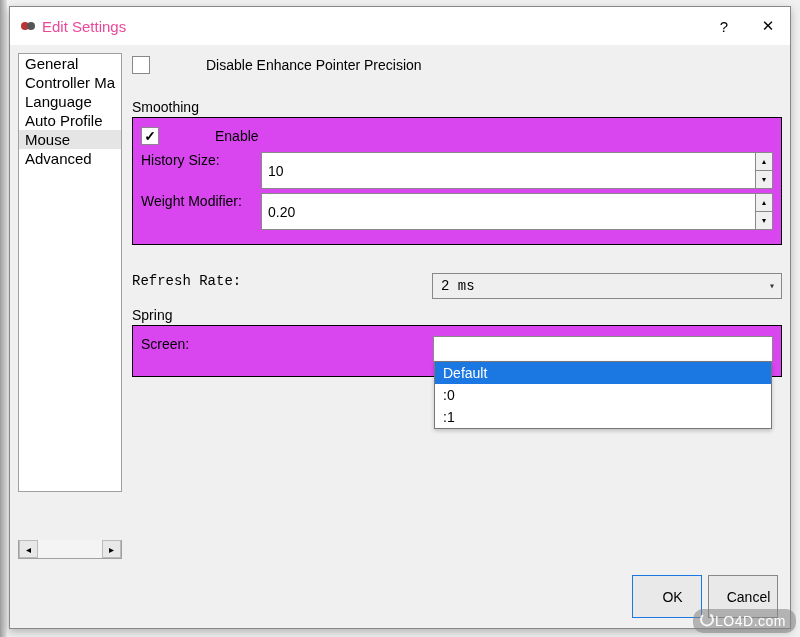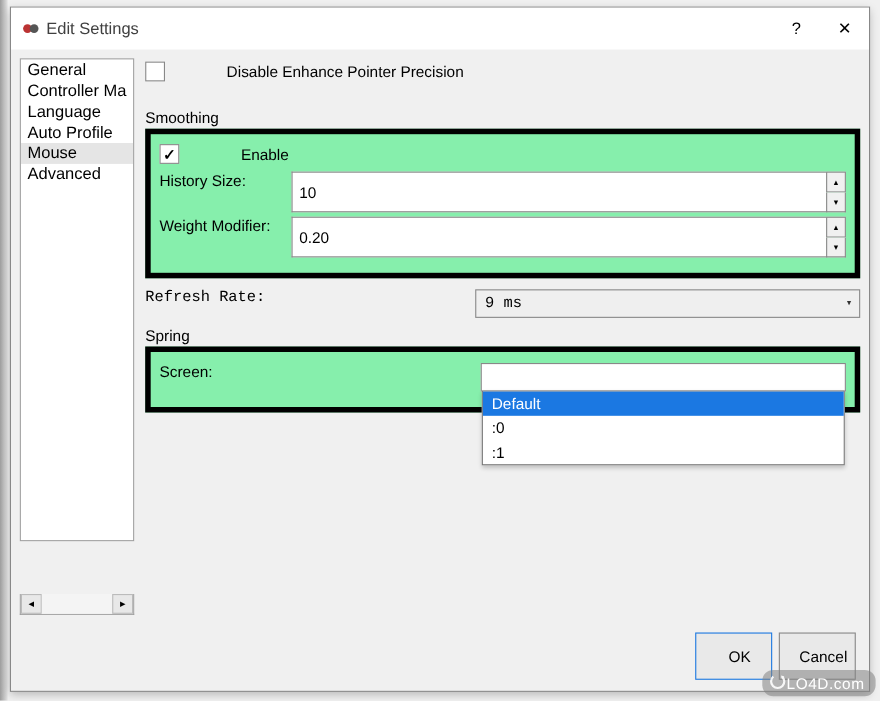--- a/index.html
+++ b/index.html
@@ -29,21 +29,21 @@
   padding: 0 0 0 10px;
 }
 .titlebar .app-icon {
   width: 16px; height: 16px;
   margin-right: 6px;
   display: inline-flex;
   align-items: center; justify-content: center;
 }
 .titlebar .title {
   font-size: 15px;
-  color: #404040;
+  color: #ec4899;
 }
 .titlebar .spacer { flex: 1; }
 .titlebar .win-btn {
   width: 44px; height: 38px;
   display: flex; align-items: center; justify-content: center;
   font-size: 15px;
   color: #000;
   cursor: default;
 }
 .body {
@@ -111,24 +111,24 @@
   margin-right: 8px;
   font-size: 14px;
   line-height: 1;
 }
 .checkbox.checked::after {
   content: "✓";
   color: #000;
   font-weight: bold;
 }
 .group {
-  border: 5px solid #000000;
-  background: #86efac;
+  border: 1px solid #000000;
+  background: #d946ef;
   padding: 6px 8px 10px 8px;
-  margin-bottom: 4px;
+  margin-bottom: 22px;
 }
 .form-row {
   display: flex;
   align-items: flex-start;
   margin: 4px 0;
 }
 .form-label {
   width: 120px;
   font-size: 14px;
 }
@@ -296,21 +296,21 @@
               <div class="spin-btn">▴</div>
               <div class="spin-btn">▾</div>
             </div>
           </div>
         </div>
       </div>
 
       <div class="form-row" style="margin-top:6px;font-family:Liberation Mono, monospace;">
         <div style="width:300px;">Refresh Rate:</div>
         <div class="combo">
-          <span>9 ms</span>
+          <span>2 ms</span>
           <span class="combo-arrow">▾</span>
         </div>
       </div>
 
       <div style="margin:4px 0 2px 0;">Spring</div>
       <div class="group" style="overflow:visible;">
         <div class="form-row">
           <div style="width:292px;">Screen:</div>
           <div class="combo" style="background:#fff;">
             <span></span>

